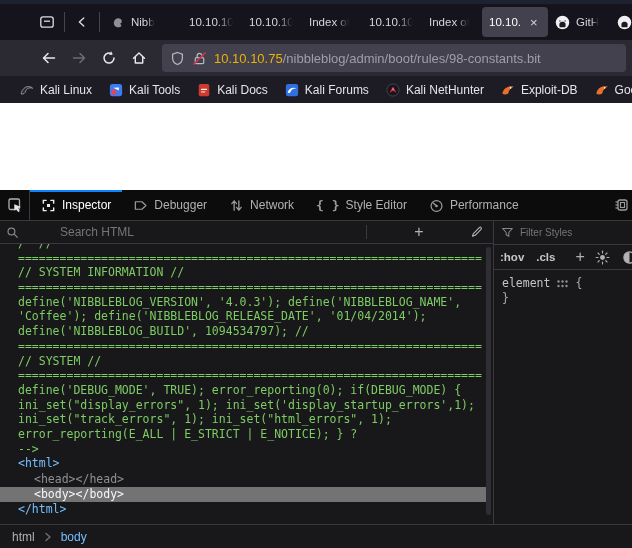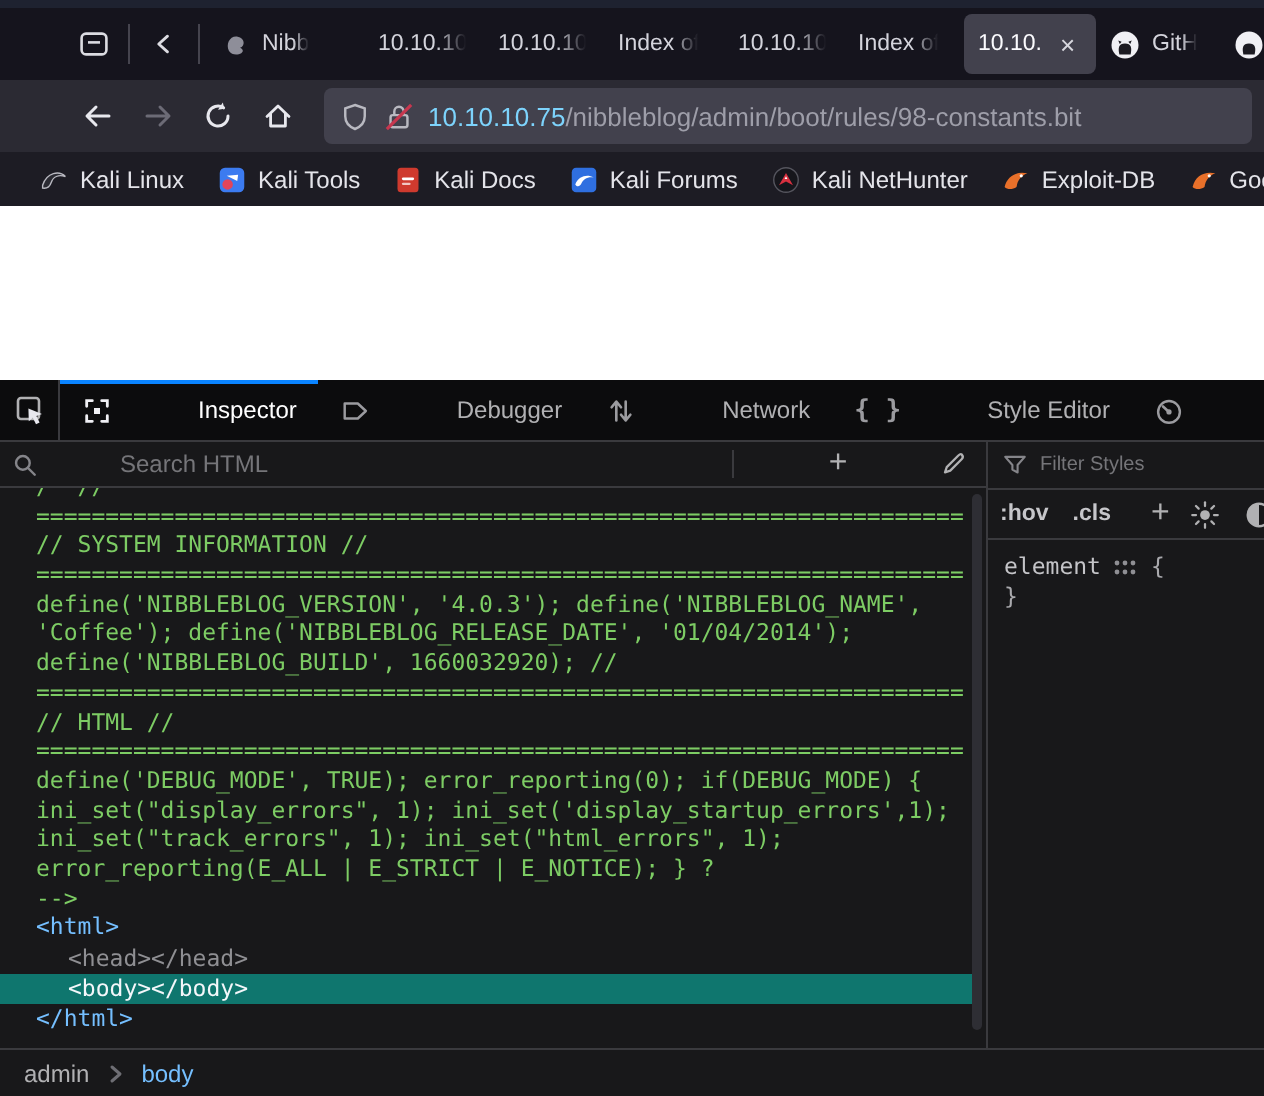--- a/index.html
+++ b/index.html
@@ -25,38 +25,38 @@
   .tab .favicon { margin-right:6px; flex:none; }
   .tab-close { margin-left:6px; color:#d7d7de; font-size:13px; line-height:1; padding:1px 3px; border-radius:2px; }
 
   
   #navbar { top:40px; height:36px; background:#2b2a33; display:flex; align-items:center; padding:0 6px 0 34px; }
   .nav-btn { width:30px; height:28px; display:flex; align-items:center; justify-content:center; border-radius:4px; flex:none; }
   #urlbar { flex:1; height:28px; margin-left:8px; background:#42414d; border-radius:4px;
             display:flex; align-items:center; padding:0 8px; min-width:0; }
   #urlbar .u-icon { margin-right:7px; flex:none; }
   #url-text { font-size:13px; white-space:nowrap; overflow:hidden; }
-  #url-text .host { color:#7dd3fc; }
+  #url-text .host { color:#eab308; }
   #url-text .path { color:#9e9ea9; }
 
   
   #bookmarks { top:76px; height:27px; background:#1d1c24; display:flex; align-items:center; padding-left:20px; overflow:hidden; }
   .bm { display:flex; align-items:center; margin-right:17px; flex:none; }
   .bm .bm-ic { width:14px; height:14px; margin-right:6px; flex:none; }
   .bm .bm-label { font-size:12px; color:#e4e4ea; white-space:nowrap; }
 
   
   #page { top:103px; height:87px; background:#ffffff; }
 
   
   #dt-tabs { top:190px; height:31px; background:#0c0c0d; border-bottom:1px solid #3a3a3e;
              display:flex; align-items:stretch; }
   #picker { width:30px; display:flex; align-items:center; justify-content:center; border-right:1px solid #3a3a3e; flex:none; }
   .dt-tab { position:relative; display:flex; align-items:center; gap:6px; padding:0 11px; flex:none; }
-  .dt-tab .dt-label { font-size:12px; color:#b1b1b3; white-space:nowrap;margin-left:37px; }
+  .dt-tab .dt-label { font-size:12px; color:#b1b1b3; white-space:nowrap; }
   .dt-tab.active .dt-label { color:#ffffff; }
   .dt-tab.active::before { content:""; position:absolute; top:0; left:0; right:0; height:2px; background:#0a84ff; }
   .dt-ic { flex:none; }
   #memory-clip { margin-left:auto; width:18px; overflow:hidden; display:flex; align-items:center; flex:none; }
 
   
   #dt-main { top:221px; height:303px; display:flex; background:#18181a; }
   #markup-panel { width:494px; flex:none; border-right:1px solid #3a3a3e; display:flex; flex-direction:column; }
   #search-row { height:23px; flex:none; border-bottom:1px solid #3a3a3e; display:flex; align-items:center; padding:0 6px;gap:35px; }
   #search-row input { flex:1; background:transparent; border:0; outline:0; color:#cfcfd4; font-size:12px;
@@ -65,21 +65,21 @@
   .sr-sep { width:1px; height:14px; background:#3a3a3e; margin:0 6px; flex:none; }
   .sr-btn { width:22px; height:20px; display:flex; align-items:center; justify-content:center; color:#b1b1b3; flex:none; }
   .sr-plus { font-size:16px; font-weight:400; }
 
   #markup-view { position:relative; flex:1; overflow:hidden; }
   #code { position:absolute; top:-8px; left:0; right:0; font-family:"DejaVu Sans Mono",monospace; font-size:11.5px; }
   .cline { height:14.7px; line-height:14.7px; white-space:pre; padding-left:18px; color:#7dcc64; overflow:hidden; }
   .tline { height:15.4px; line-height:15.4px; white-space:pre; font-family:"DejaVu Sans Mono",monospace; font-size:11.5px; }
   .tline .ind0 { padding-left:18px; } .tline .ind1 { padding-left:34px; }
   .t-tag { color:#75bfff; } .t-dim { color:#8f8f93; }
-  .tline.selected { background:#0f766e; width:486px; }
+  .tline.selected { background:#737373; width:486px; }
   .tline.selected span { color:#f4f7fa; }
   #mk-scrollthumb { position:absolute; right:2px; top:3px; width:5px; height:268px; background:#2e2e34; border-radius:3px; }
 
   #rules-panel { flex:1; display:flex; flex-direction:column; min-width:0; }
   #filter-row { height:24px; flex:none; border-bottom:1px solid #3a3a3e; display:flex; align-items:center; padding:0 7px; }
   #filter-row input { flex:1; background:transparent; border:0; outline:0; color:#cfcfd4; font-size:10px;
                       font-family:"Liberation Sans",sans-serif; margin-left:6px; min-width:0; }
   #filter-row input::placeholder { color:#757579; }
   #ruletools-row { height:25px; flex:none; border-bottom:1px solid #3a3a3e; display:flex; align-items:center;
                    padding:0 6px; overflow:hidden; }
@@ -374,23 +374,23 @@
     </div>
 
     <div id="markup-view">
       <div id="code">
         <div class="cline">/  //</div>
         <div class="cline">===================================================================</div>
         <div class="cline">// SYSTEM INFORMATION //</div>
         <div class="cline">===================================================================</div>
         <div class="cline">define('NIBBLEBLOG_VERSION', '4.0.3'); define('NIBBLEBLOG_NAME',</div>
         <div class="cline">'Coffee'); define('NIBBLEBLOG_RELEASE_DATE', '01/04/2014');</div>
-        <div class="cline">define('NIBBLEBLOG_BUILD', 1660032920); //</div>
+        <div class="cline">define('NIBBLEBLOG_BUILD', 1094534797); //</div>
         <div class="cline">===================================================================</div>
-        <div class="cline">// HTML //</div>
+        <div class="cline">// SYSTEM //</div>
         <div class="cline">===================================================================</div>
         <div class="cline">define('DEBUG_MODE', TRUE); error_reporting(0); if(DEBUG_MODE) {</div>
         <div class="cline">ini_set("display_errors", 1); ini_set('display_startup_errors',1);</div>
         <div class="cline">ini_set("track_errors", 1); ini_set("html_errors", 1);</div>
         <div class="cline">error_reporting(E_ALL | E_STRICT | E_NOTICE); } ?</div>
         <div class="cline">--&gt;</div>
 
         <div class="tline"><span class="ind0 t-tag">&lt;html&gt;</span></div>
         <div class="tline"><span class="ind1 t-dim">&lt;head&gt;&lt;/head&gt;</span></div>
         <div class="tline selected"><span class="ind1">&lt;body&gt;&lt;/body&gt;</span></div>
@@ -455,20 +455,20 @@
             </svg>
         </span>
         <span class="brace">{</span>
       </div>
       <div class="brace">}</div>
     </div>
   </div>
 </div>
 
 <div class="band" id="breadcrumbbar">
-  <span class="crumb">admin</span>
+  <span class="crumb">html</span>
   <span>
     <svg width="8" height="10" viewBox="0 0 8 10">
         <polyline points="2,1.5 6,5 2,8.5" fill="none" stroke="#6e6e74" stroke-width="1.5" stroke-linecap="round" stroke-linejoin="round"></polyline>
       </svg>
   </span>
   <span class="crumb current">body</span>
 </div>
 
 </body></html>

